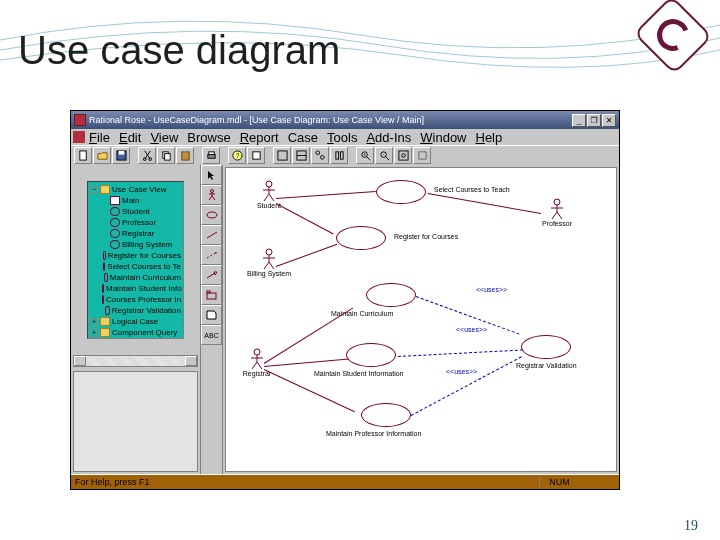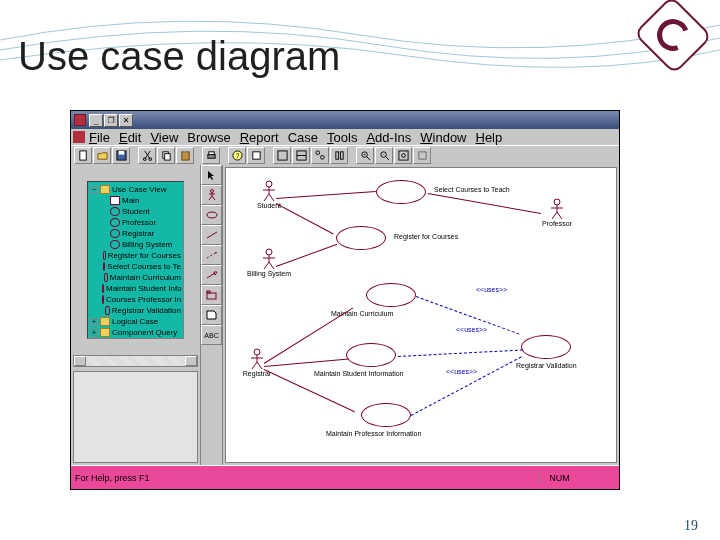--- a/index.html
+++ b/index.html
@@ -2,21 +2,21 @@
 <html><head>
 <meta charset="utf-8">
 <style>
   * { box-sizing: border-box; margin: 0; padding: 0; }
   body { width: 720px; height: 540px; background: #fff; font-family: "Segoe UI", Arial, sans-serif; position: relative; overflow: hidden; }
   .wave { position: absolute; top: 0; left: 0; width: 720px; height: 70px; pointer-events: none; }
   .wave path { fill: none; stroke: #9fc8d8; stroke-width: 1; }
   .logo { position: absolute; top: 8px; right: 18px; width: 58px; height: 54px; }
   .logo-shape { width: 100%; height: 100%; transform: rotate(45deg); border-radius: 10px; background: #fff; border: 2px solid #6a1638; display: flex; align-items: center; justify-content: center; }
   .logo-swirl { width: 32px; height: 32px; border-radius: 50%; border: 5px solid #6a1638; border-right-color: transparent; transform: rotate(-20deg); }
-  .slide-title { position: absolute; top: 34px; left: 18px; font-size: 40px; color: #1f1f1f; font-weight: 400; }
+  .slide-title { position: absolute; top: 28px; left: 18px; font-size: 40px; color: #1f1f1f; font-weight: 400; }
   .app { position: absolute; top: 110px; left: 70px; width: 550px; height: 380px; background: #c7c7c7; border: 1px solid #000; font-family: "MS Sans Serif", Tahoma, sans-serif; font-size: 9px; display: flex; flex-direction: column; }
   .titlebar { height: 18px; background: linear-gradient(#7b8aae,#3b4f7a); color: #fff; display: flex; align-items: center; padding: 0 3px; }
   .titlebar .ticon { width: 12px; height: 12px; background: #b03040; margin-right: 3px; border: 1px solid #701828; }
   .titlebar .ttext { flex: 1; font-size: 9px; line-height: 18px; white-space: nowrap; overflow: hidden; }
   .winbtns { display: flex; gap: 1px; }
   .winbtn { width: 14px; height: 13px; background: #c7c7c7; border: 1px solid #fff; border-right-color:#555; border-bottom-color:#555; font-size: 8px; text-align: center; line-height: 11px; color:#000; }
   .menubar { height: 16px; background: #c7c7c7; display: flex; align-items: center; padding: 0 2px; color:#000; }
   .menubar .micon { width: 12px; height: 12px; background:#b03040; margin-right:4px; }
   .menubar span { margin-right: 9px; font-size: 13px; }
   .menubar span u { text-decoration: underline; }
@@ -45,21 +45,21 @@
   .canvas { flex:1; background:#fff; margin:2px; border:1px solid #808080; position:relative; overflow:hidden; font-size:8px; color:#000; }
   .mainarea { flex:1; display:flex; }
   .actor { position:absolute; width:22px; text-align:center; }
   .actor svg { width:16px; height:22px; }
   .actor .albl { font-size:7px; white-space:nowrap; position:absolute; left:50%; transform:translateX(-50%); top:22px; }
   .ucase { position:absolute; border:1px solid #7a0030; border-radius:50%; background:#fff; }
   .uclbl { position:absolute; font-size:7px; white-space:nowrap; }
   .uses { position:absolute; font-size:7px; color:#0000c0; white-space:nowrap; }
   .line { position:absolute; background:#7a0030; height:1px; transform-origin:left center; }
   .dline { position:absolute; border-top:1px dashed #0000b0; transform-origin:left center; }
-  .statusbar { height:24px; background:#ec4899; border-top:1px solid #fff; display:flex; align-items:center; font-size:9px; color:#000; }
+  .statusbar { height:15px; background:#a16207; border-top:1px solid #fff; display:flex; align-items:center; font-size:9px; color:#000; }
   .statusbar .stext { flex:1; padding-left:4px; }
   .statusbar .scell { width:40px; border-left:1px solid #808080; text-align:center; }
   .pagenum { position:absolute; bottom:6px; right:22px; font-size:14px; color:#1b4a6b; font-family:"Segoe UI"; }
 </style>
 </head>
 <body>
 
 <svg class="wave" viewBox="0 0 720 70">
   <path d="M0,40 Q180,5 360,35 T720,25"></path>
   <path d="M0,50 Q200,15 380,45 T720,38"></path>
@@ -70,20 +70,21 @@
   <div class="logo-shape">
       <div class="logo-swirl"></div>
     </div>
 </div>
 
 <div class="slide-title">Use case diagram</div>
 
 <div class="app">
   <div class="titlebar">
     <div class="ticon"></div>
+    <div class="ttext">Rational Rose - UseCaseDiagram.mdl - [Use Case Diagram: Use Case View / Main]</div>
     <div class="winbtns">
       <div class="winbtn">_</div>
       <div class="winbtn">❐</div>
       <div class="winbtn">✕</div>
     </div>
   </div>
 
   <div class="menubar">
     <div class="micon"></div>
     <span><u>F</u>ile</span>

